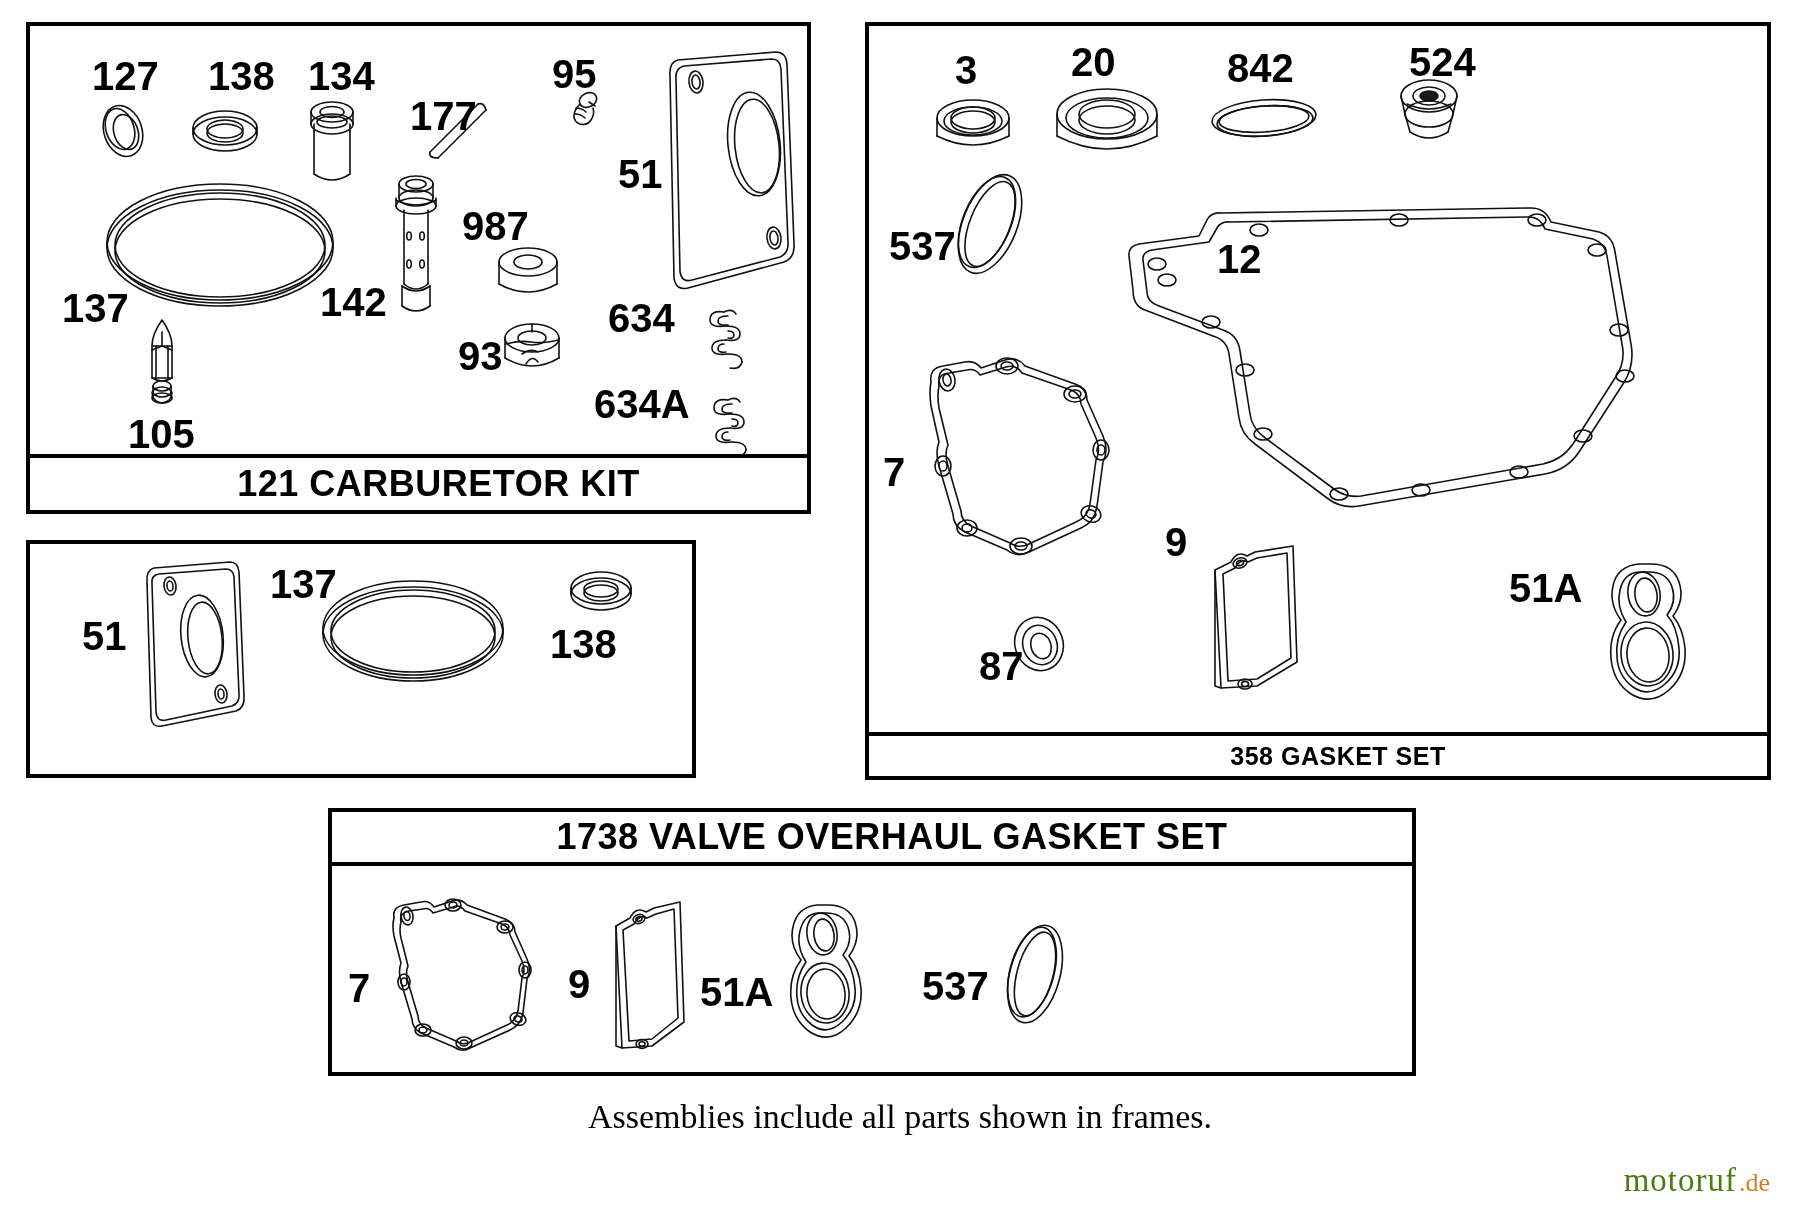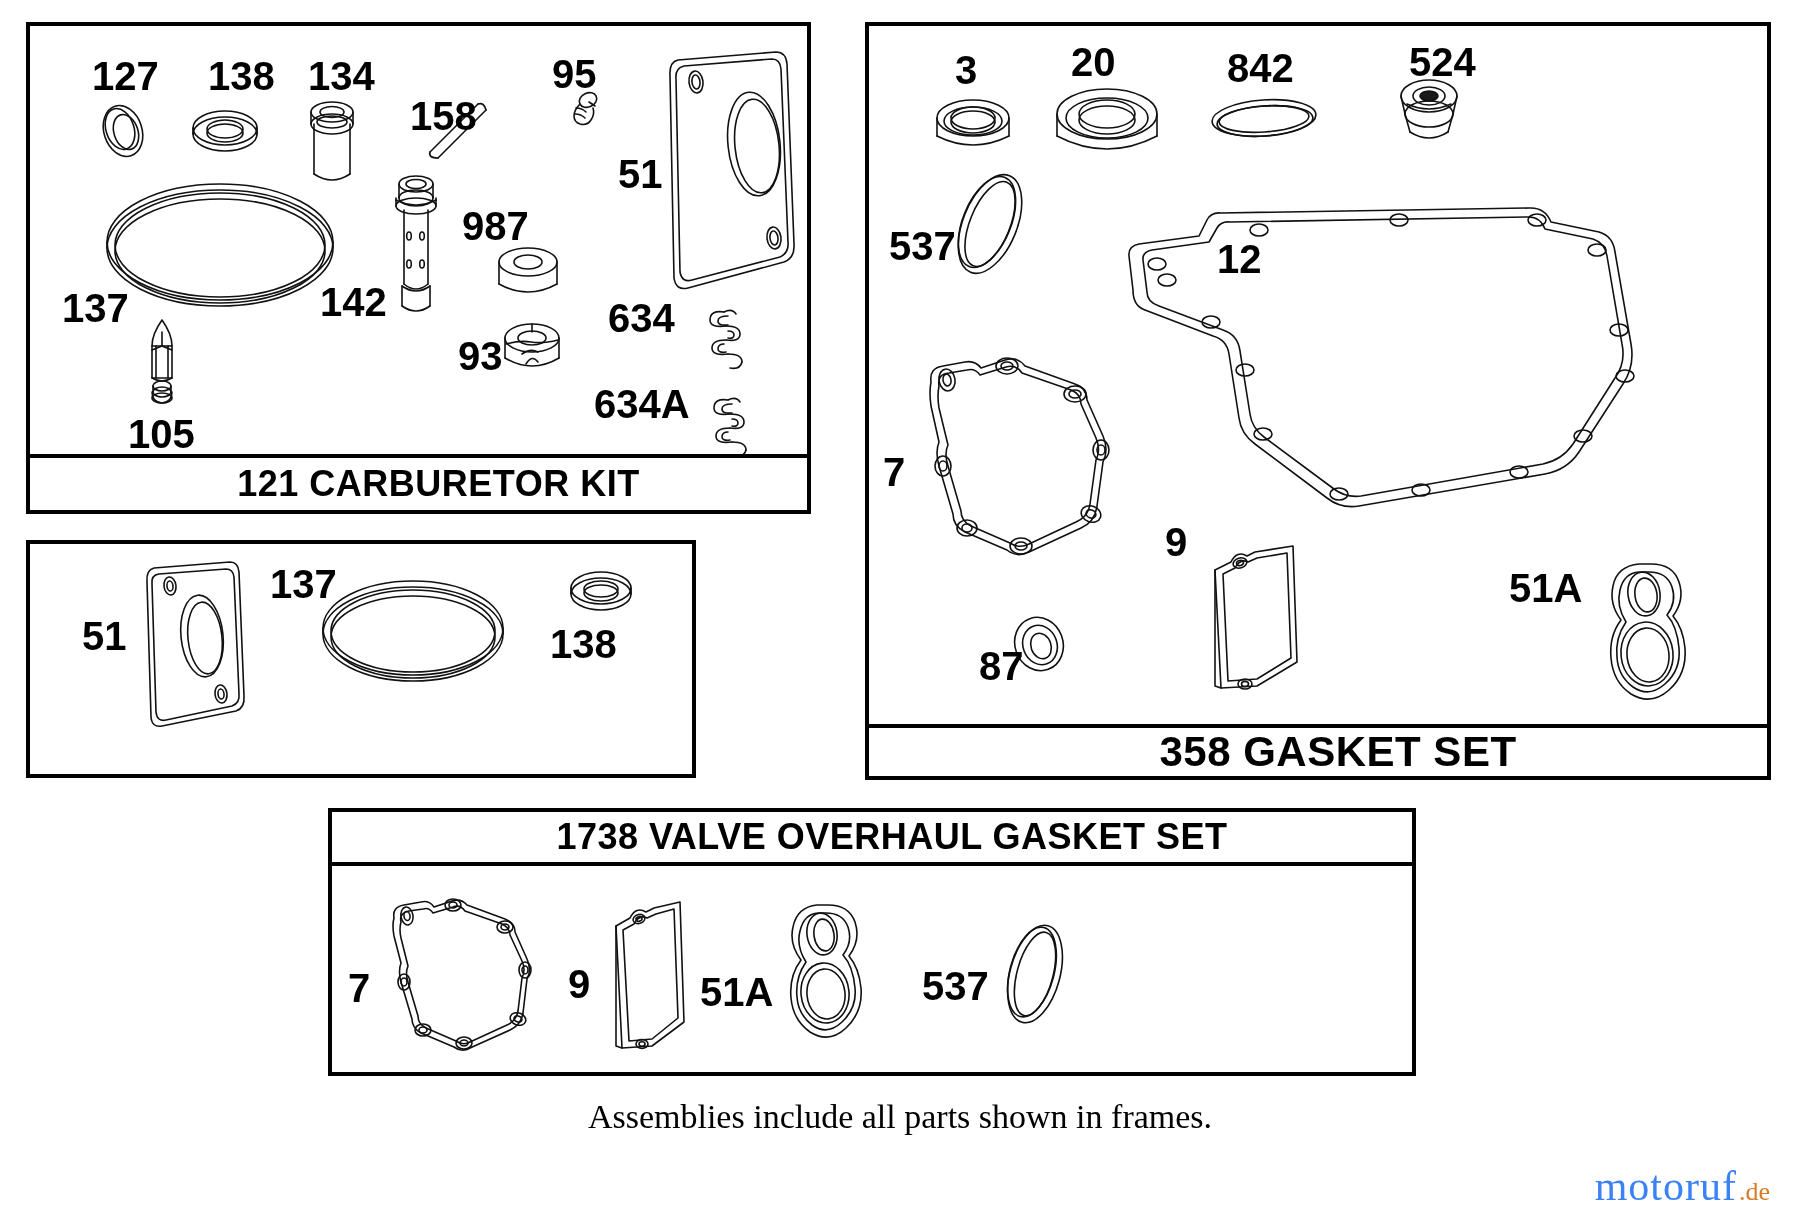--- a/index.html
+++ b/index.html
@@ -93,22 +93,22 @@
   }
 
   
   #watermark {
     position: absolute;
     display: flex;
     align-items: baseline;
     font-family: "Liberation Serif", serif;
   }
   #watermark .wm-main {
-    font-size: 42px;
-    color: #3b82f6;
+    font-size: 33px;
+    color: #4d7c0f;
     letter-spacing: 1px;
     font-weight: normal;
   }
   #watermark .wm-suffix {
     font-size: 26px;
     color: #d97b24;
     margin-left: 2px;
   }
 </style>
 </head>
@@ -154,21 +154,21 @@
       <div class="callout" style="left:278px; top:30px;">134</div>
 
       <div class="art" style="left:392px; top:72px;">
         <svg width="72" height="62" viewBox="0 0 72 62">
           <path class="ln" d="M8 54 L56 6"></path>
           <path class="ln" d="M16 60 L64 12"></path>
           <path class="ln" d="M56 6 Q62 4 64 12"></path>
           <path class="ln" d="M8 54 Q6 60 16 60"></path>
         </svg>
       </div>
-      <div class="callout" style="left:380px; top:70px;">158</div>
+      <div class="callout" style="left:380px; top:70px;">177</div>
 
       <div class="art" style="left:530px; top:62px;">
         <svg width="48" height="48" viewBox="0 0 48 48">
           <ellipse class="ln" cx="28" cy="12" rx="9" ry="7" transform="rotate(-25 28 12)"></ellipse>
           <path class="ln" d="M20 16 Q14 22 14 28 Q14 34 20 36 Q27 38 31 32 Q35 26 33 20"></path>
           <path class="ln" d="M16 20 Q22 20 26 24 M15 26 Q21 26 25 30"></path>
           <path class="ln" d="M29 14 L35 18"></path>
         </svg>
       </div>
       <div class="callout" style="left:522px; top:28px;">95</div>
@@ -522,21 +522,21 @@
           <ellipse class="ln" cx="53" cy="36" rx="16" ry="22" transform="rotate(-8 53 36)"></ellipse>
           <ellipse class="ln" cx="55" cy="37" rx="11" ry="17" transform="rotate(-8 55 37)"></ellipse>
           <ellipse class="ln" cx="56" cy="96" rx="26" ry="32" transform="rotate(-6 56 96)"></ellipse>
           <ellipse class="ln" cx="57" cy="97" rx="21" ry="27" transform="rotate(-6 57 97)"></ellipse>
         </svg>
       </div>
       <div class="callout" style="left:640px; top:542px;">51A</div>
 
     </div>
 
-    <div class="panel-caption bottom" style="height:52px; font-size:42px;">358 GASKET SET</div>
+    <div class="panel-caption bottom" style="height:44px; font-size:25px;">358 GASKET SET</div>
   </div>
 
   <div class="panel" style="left:328px; top:808px; width:1088px; height:268px;">
 
     <div class="panel-caption top" style="height:54px; font-size:36px;">1738 VALVE OVERHAUL GASKET SET</div>
 
     <div class="panel-body" style="top:54px;">
 
       <div class="art" style="left:46px; top:24px;">
         <svg width="180" height="176" viewBox="0 0 180 176">

